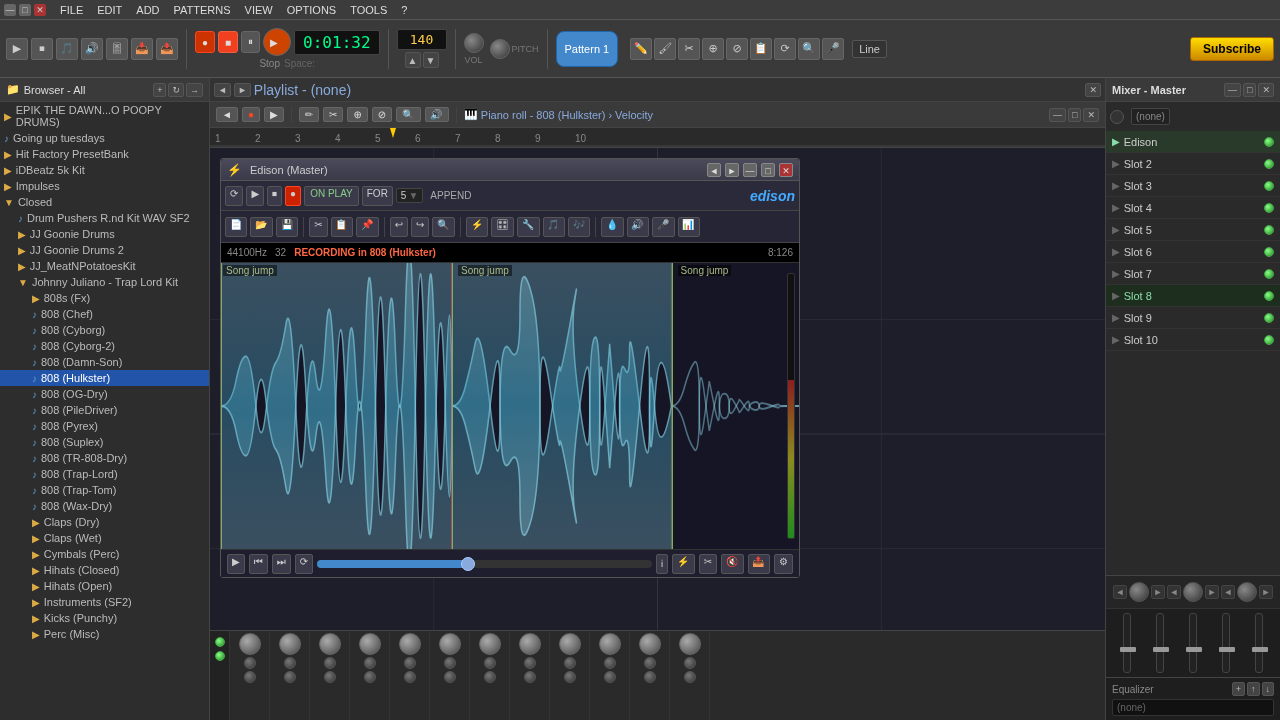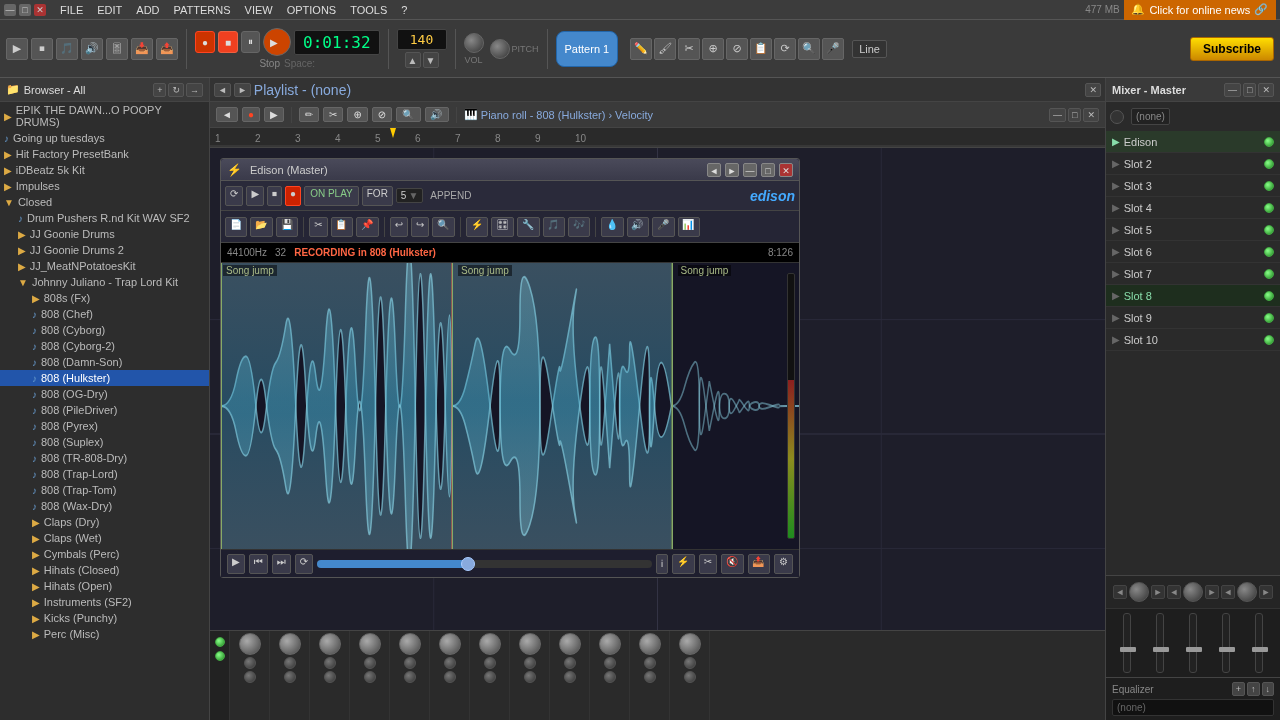--- a/index.html
+++ b/index.html
@@ -530,28 +530,20 @@
   </div>
   <div class="menu-items">
     <span class="menu-item">FILE</span>
     <span class="menu-item">EDIT</span>
     <span class="menu-item">ADD</span>
     <span class="menu-item">PATTERNS</span>
     <span class="menu-item">VIEW</span>
     <span class="menu-item">OPTIONS</span>
     <span class="menu-item">TOOLS</span>
     <span class="menu-item">?</span>
-  </div>
-  <div style="margin-left:auto; display:flex; align-items:center; gap:4px;">
-    <span style="color:#888; font-size:10px;">477 MB</span>
-    <div id="news-bar">
-      <span>🔔</span>
-      <span>Click for online news</span>
-      <span>🔗</span>
-    </div>
   </div>
 </div>
 
 <div id="toolbar">
 
   <div style="display:flex; gap:3px; align-items:center;">
     <div class="top-icon-btn">▶</div>
     <div class="top-icon-btn">⏹</div>
     <div class="top-icon-btn">🎵</div>
     <div class="top-icon-btn">🔊</div>

